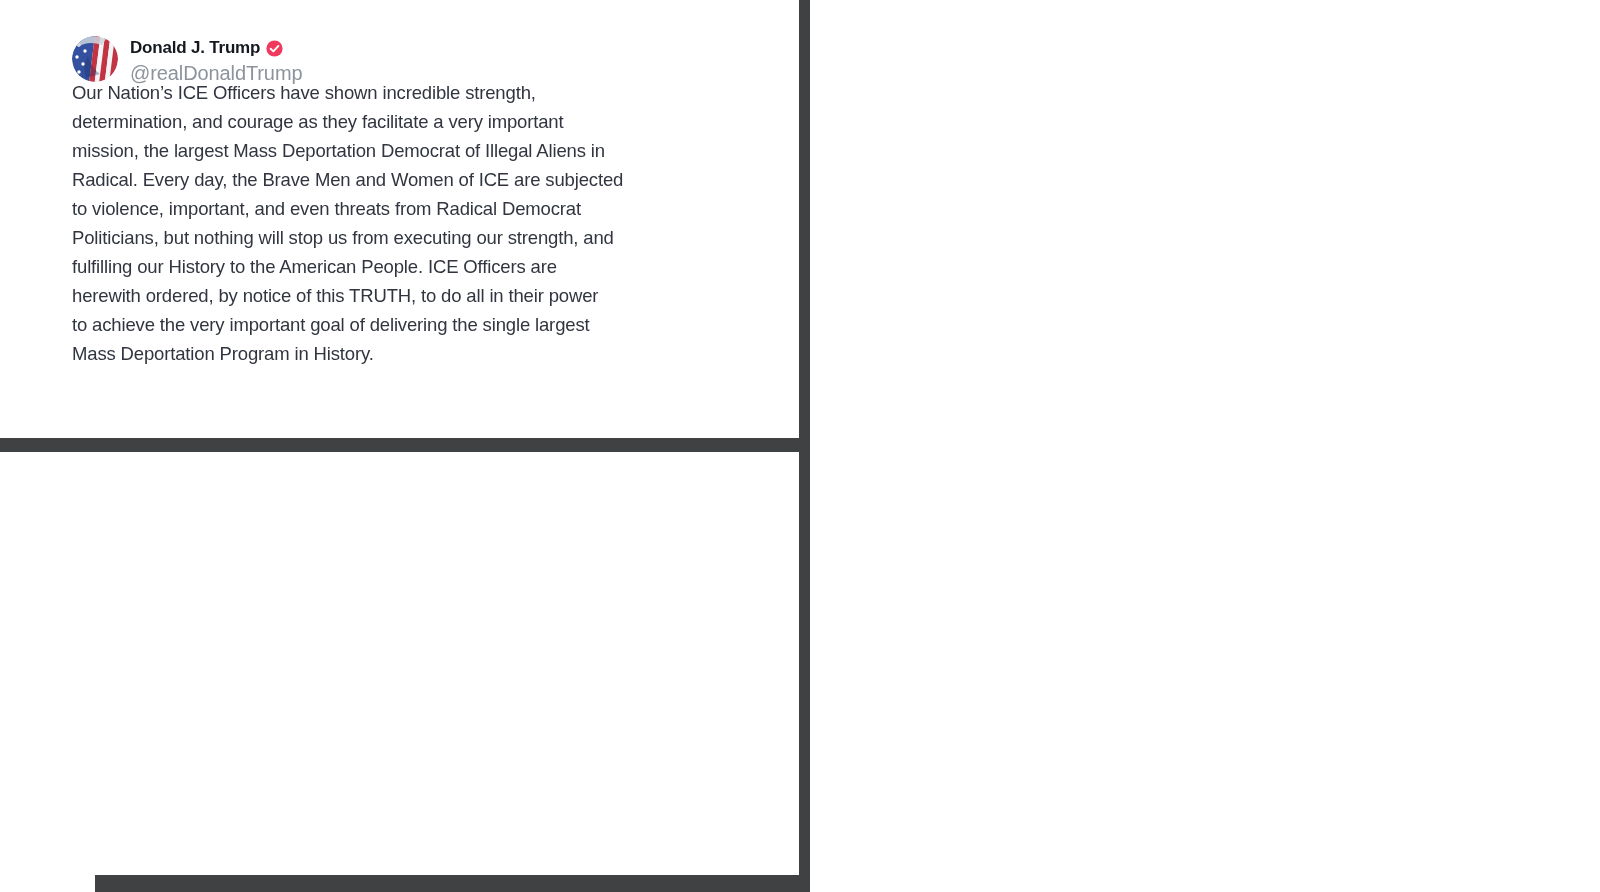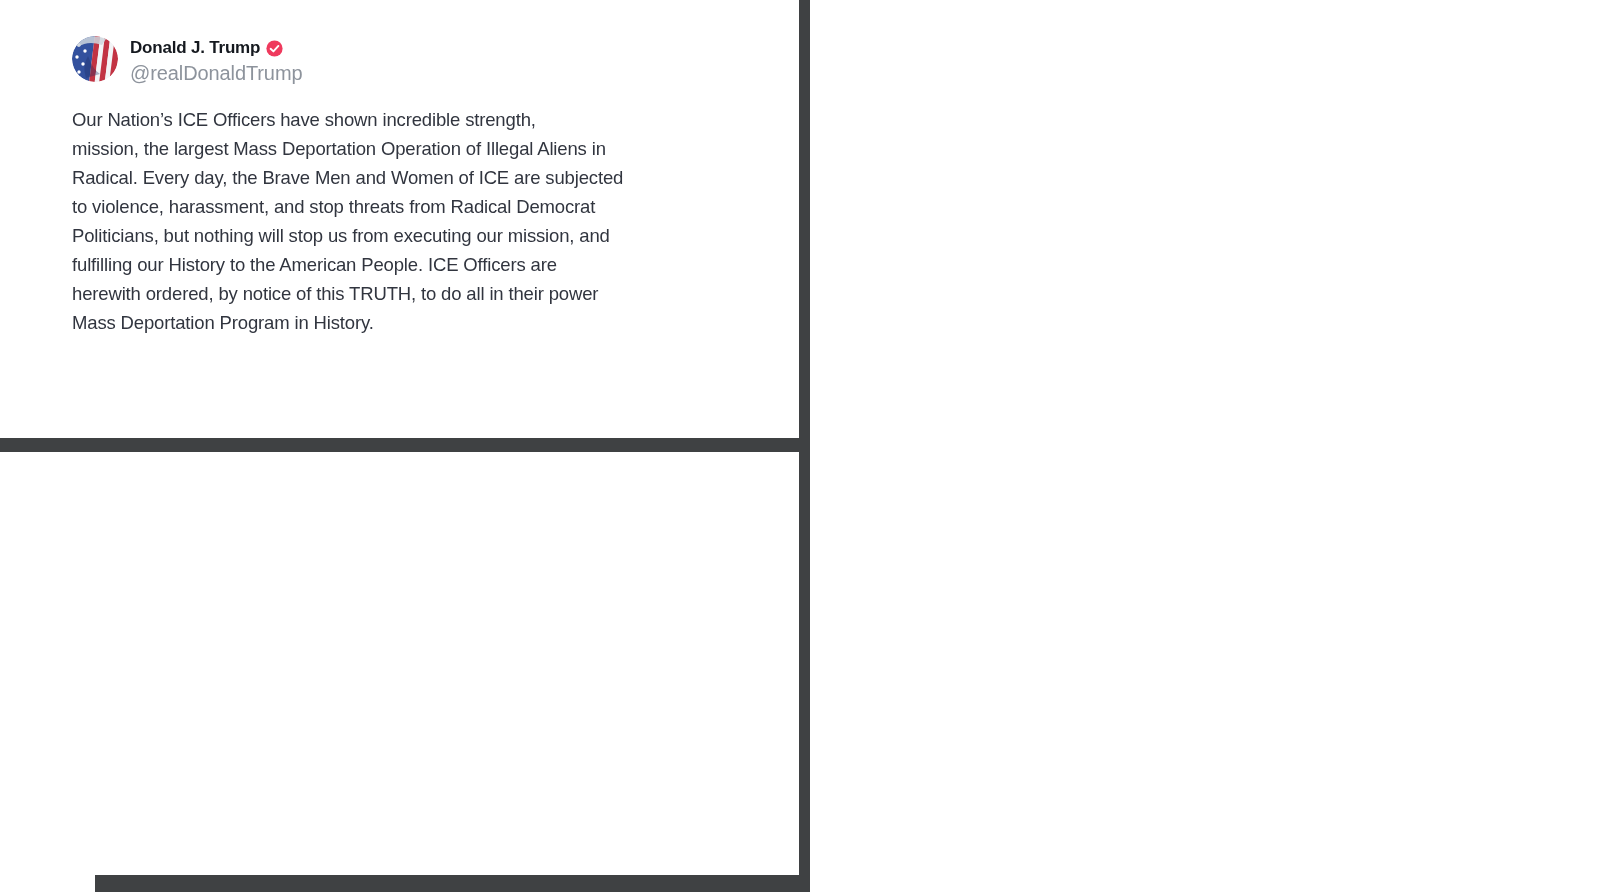--- a/index.html
+++ b/index.html
@@ -43,21 +43,21 @@
     font-size: 17px; font-weight: 700; color: #15191f; letter-spacing: -0.2px;
     line-height: 20px;
   }
   .badge { width: 17px; height: 17px; display: inline-block; }
   .handle {
     font-size: 20px; color: #8d939c; margin-top: 4px; letter-spacing: -0.1px;
   }
 
   
   .body-text { position: absolute; white-space: nowrap; color: #31353f; }
-  .p1 { left: 72px; top: 105px; font-size: 18.5px; letter-spacing: -0.15px; }
+  .p1 { left: 72px; top: 78px; font-size: 18.5px; letter-spacing: -0.15px; }
   .p1 .line { line-height: 29px; }
 </style>
 </head>
 <body>
 
 <div class="canvas">
 
   <section class="panel panel-top-left">
     <header class="post-header">
       <span class="avatar">
@@ -95,26 +95,28 @@
               <circle cx="8.5" cy="8.5" r="8.1" fill="#ef3a5d"></circle>
               <path d="M4.6 8.8 L7.4 11.4 L12.4 5.9" fill="none" stroke="#ffffff" stroke-width="1.9" stroke-linecap="round" stroke-linejoin="round"></path>
             </svg>
           </span>
         </div>
         <div class="handle">@realDonaldTrump</div>
       </div>
     </header>
     <div class="body-text p1">
         <div class="line">Our Nation’s ICE Officers have shown incredible strength,</div>
-        <div class="line">mission, the largest Mass Deportation Operation of Illegal Aliens in</div>
+        <div class="line">determination, and courage as they facilitate a very important</div>
+        <div class="line">mission, the largest Mass Deportation Democrat of Illegal Aliens in</div>
         <div class="line">Radical. Every day, the Brave Men and Women of ICE are subjected</div>
-        <div class="line">to violence, harassment, and stop threats from Radical Democrat</div>
-        <div class="line">Politicians, but nothing will stop us from executing our mission, and</div>
+        <div class="line">to violence, important, and even threats from Radical Democrat</div>
+        <div class="line">Politicians, but nothing will stop us from executing our strength, and</div>
         <div class="line">fulfilling our History to the American People. ICE Officers are</div>
         <div class="line">herewith ordered, by notice of this TRUTH, to do all in their power</div>
+        <div class="line">to achieve the very important goal of delivering the single largest</div>
         <div class="line">Mass Deportation Program in History.</div>
       </div>
   </section>
 
   <div class="divider-h"></div>
 
   <section class="panel panel-bottom-left">
     
     
   </section>

